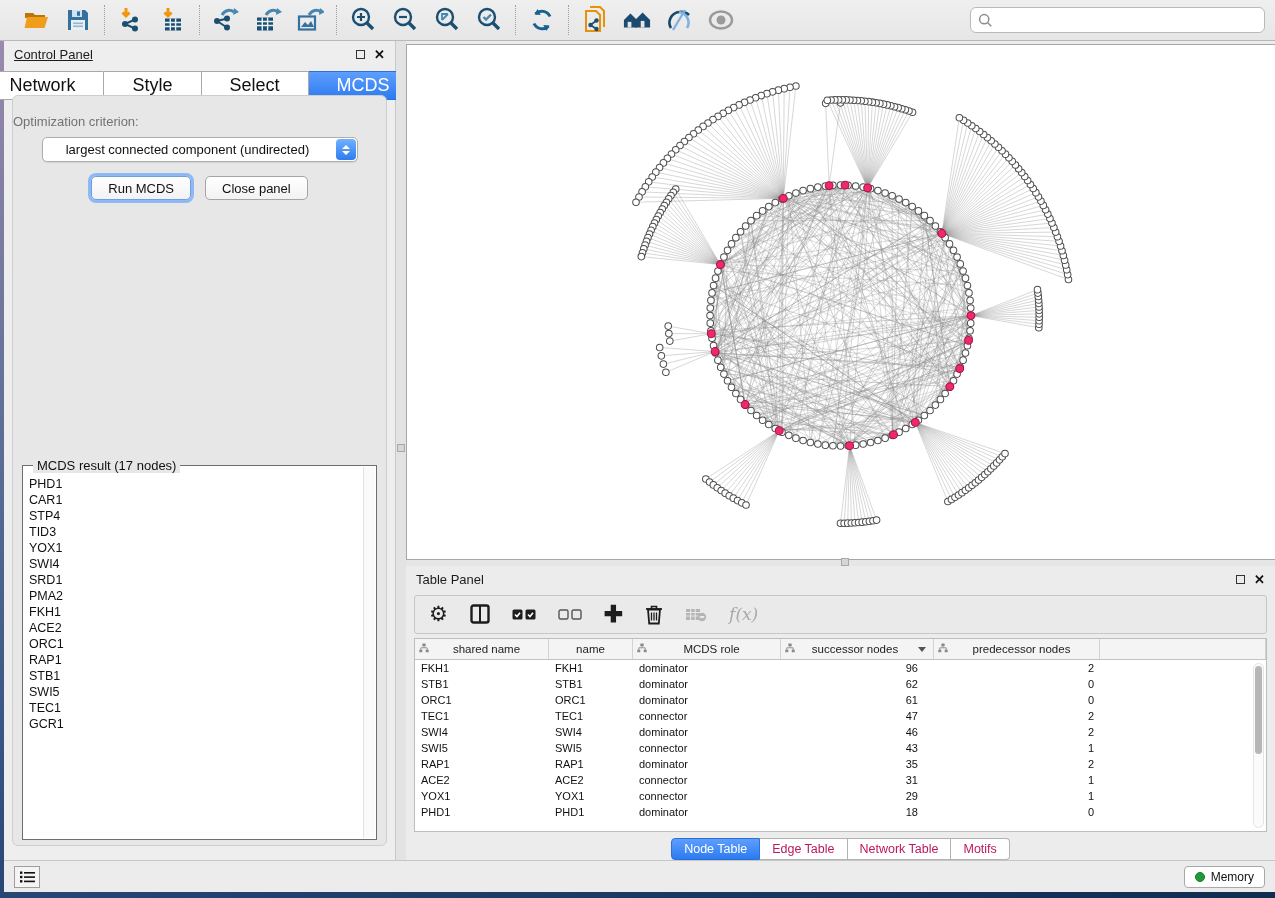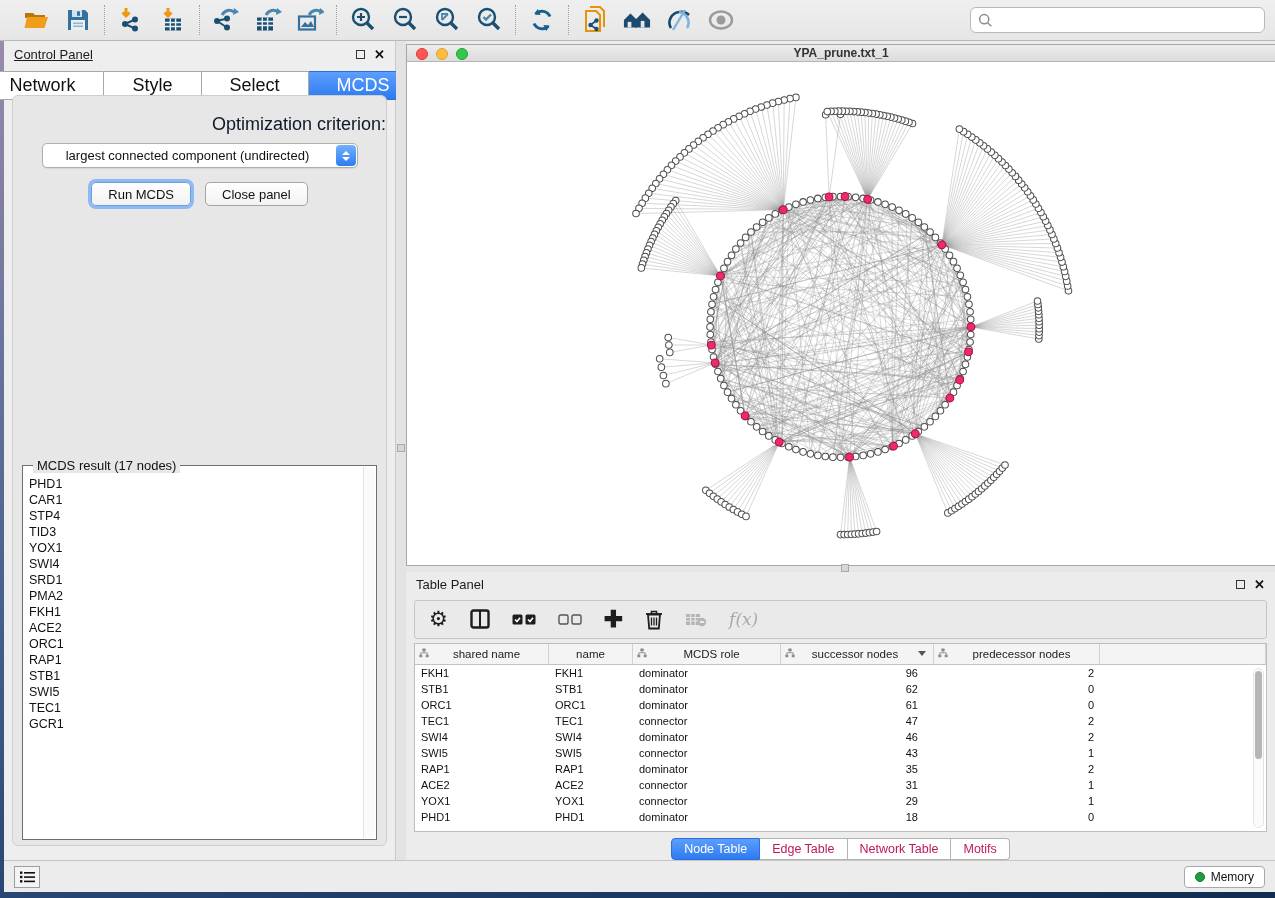--- a/index.html
+++ b/index.html
@@ -28,21 +28,21 @@
   .panel-head .ph-title { flex:1;text-decoration:underline; }
   .ph-icons { display:flex; align-items:center; gap:9px; }
   .float-ic { width:9px; height:9px; border:1.5px solid #333; }
   .close-ic { font-size:13px; font-weight:bold; color:#111; line-height:1; }
   .tabstrip { display:flex; justify-content:center; margin-top:4px; }
   .tabstrip .tab { font-size:18px; padding:3px 28px; background:#fff; border:1px solid #a9a9a9; border-left:none; color:#111; cursor:default; }
   .tabstrip .tab:first-child { border-left:1px solid #a9a9a9; border-radius:5px 0 0 5px; }
   .tabstrip .tab:last-child { border-radius:0 5px 5px 0; }
   .tabstrip .tab.active { background:linear-gradient(#5e9efc,#2c7bf2); border-color:#2c6fd8; color:#fff; }
   .ctl-inner { position:absolute; left:8px; right:8px; top:54px; bottom:14px; background:#e7e7e7; border:1px solid #cecece; border-radius:6px; padding-top:18px; }
-  .opt-label { text-align:right; font-size:18px; color:#0f172a; }
+  .opt-label { text-align:left; font-size:13px; color:#737373; }
   .opt-select { position:relative; margin:8px auto 0; width:316px; height:25px; background:#fff; border:1px solid #aeaeae; border-radius:5px; font-size:13px; color:#111; display:flex; align-items:center; justify-content:center; padding-right:24px; box-shadow:0 1px 1px rgba(0,0,0,.08); }
   .sel-cap { position:absolute; right:1px; top:1px; width:20px; height:21px; border-radius:4px; background:linear-gradient(#71b1fd,#2d7cf1); display:flex; flex-direction:column; align-items:center; justify-content:center; gap:2px; }
   .sel-cap .up { width:0;height:0;border-left:4px solid transparent;border-right:4px solid transparent;border-bottom:4px solid #fff; }
   .sel-cap .dn { width:0;height:0;border-left:4px solid transparent;border-right:4px solid transparent;border-top:4px solid #fff; }
   .btn-row { display:flex; justify-content:center; gap:14px; margin-top:14px; }
   .mac-btn { height:24px; padding:0 16px; background:linear-gradient(#ffffff,#f2f2f2); border:1px solid #a5a5a5; border-radius:5px; font-size:13px; color:#111; display:flex; align-items:center; }
   .mac-btn.focus { box-shadow:0 0 0 3px rgba(96,160,250,.65); border-color:#6f9fe0; }
   .result-box { position:absolute; left:9px; right:9px; top:369px; bottom:5px; background:#fff; border:1px solid #6e6e6e; }
   .result-legend { position:absolute; top:-8px; left:10px; background:#e7e7e7; padding:0 4px; font-size:13px; color:#111; }
   .result-list { position:absolute; inset:10px 14px 4px 4px; overflow:hidden; font-size:12.5px; color:#111; }
@@ -298,28 +298,20 @@
       </div>
     </div>
   </div>
 
   <div class="gutter">
       <div class="handle"></div>
     </div>
 
   <div class="rightcol">
     <div class="net-win">
-      <div class="net-title">
-        <span class="lights">
-          <span class="light" style="background:#fc5753;border:1px solid #de3a36;"></span>
-          <span class="light" style="background:#fdbc40;border:1px solid #e0a32e;"></span>
-          <span class="light" style="background:#34c749;border:1px solid #23a135;"></span>
-        </span>
-        <span>YPA_prune.txt_1</span>
-      </div>
       <div class="net-canvas">
         <svg id="net" width="100%" height="100%" viewBox="0 0 865 497" preserveAspectRatio="xMidYMid meet">
             <g stroke="#8c8c8c" stroke-width="0.7" stroke-opacity="0.42">
               <line x1="503.4361671492047" y1="370.61341548368176" x2="305.50416682462287" y2="291.9800631965172" stroke-opacity="0.320006540347822"></line>
               <line x1="303.97499210841295" y1="284.574263096701" x2="327.72398494184426" y2="339.63061692136216" stroke-opacity="0.4125812226673588"></line>
               <line x1="303.97499210841295" y1="239.42573690329905" x2="503.4361671492047" y2="370.61341548368176" stroke-opacity="0.40499393771169706"></line>
               <line x1="416.90792116372006" y1="132.8790134935474" x2="332.4142223945329" y2="178.43761074074988" stroke-opacity="0.3942408193950541"></line>
               <line x1="315.82775675795637" y1="320.34389342606005" x2="526.5585734044963" y2="172.78858707706462" stroke-opacity="0.4492704897536896"></line>
               <line x1="315.82775675795637" y1="320.34389342606005" x2="319.41669750802293" y2="197" stroke-opacity="0.5110625930363313"></line>
               <line x1="380.5096304149096" y1="142.63190610556438" x2="337.4414265955037" y2="351.2114129229354" stroke-opacity="0.36291979720117523"></line>

